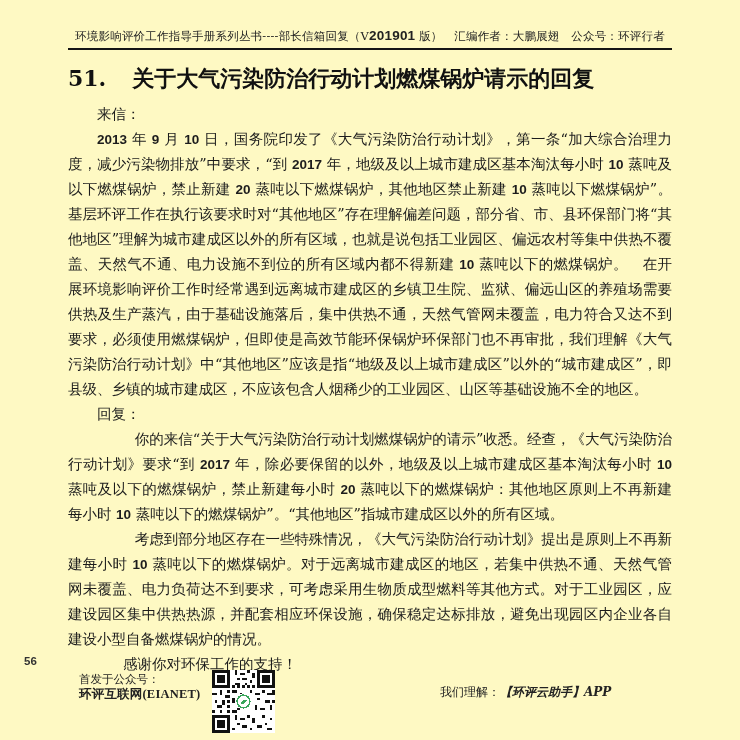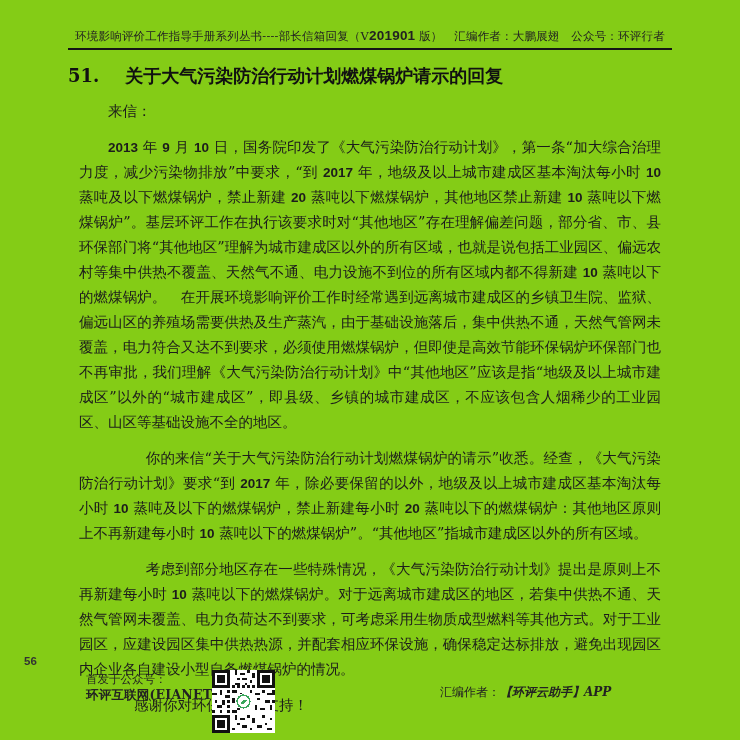--- a/index.html
+++ b/index.html
@@ -1,48 +1,48 @@
 <!DOCTYPE html>
 <html lang="zh"><head>
 <meta charset="utf-8">
 <style>
   html, body { margin:0; padding:0; }
   body {
     width:740px; height:740px; background:#ffffff; position:relative;
     font-family:"DejaVu Serif","Liberation Serif",serif;
     color:#1a1a1a; overflow:hidden;
   }
-  .page { position:absolute; inset:0; background:#84cc16; }
+  .page { position:absolute; inset:0; background:#fef9c3; }
 
   .header {
     margin:28px 68px 0 68px; text-align:center;
     font-size:11.5px; color:#222; letter-spacing:0.2px;
     border-bottom:2px solid #151515; padding-bottom:4px;
     white-space:nowrap;
   }
 
-  .title { margin:14px 68px 0 68px; font-size:18px; font-weight:bold; color:#111; }
+  .title { margin:14px 68px 0 68px; font-size:22px; font-weight:bold; color:#111; }
   .title .title-num { margin-right:26px; }
 
   .body-text { margin:8px 68px 0 68px; font-size:14.5px; line-height:25px; color:#1c1c1c; }
-  .body-text p { margin:11px; }
+  .body-text p { margin:0; }
   .just { text-align:justify; }
   .indent2  { text-indent:2em; }
   .indent45 { text-indent:4.6em; }
   .indent38 { text-indent:3.8em; }
 
   
   b { font-family:"Liberation Sans","DejaVu Sans",sans-serif; font-weight:700; font-size:13.5px; }
 
   .pagenum {
     position:absolute; top:655px; left:24px; right:0; text-align:left;
     font-family:"Liberation Sans","DejaVu Sans",sans-serif; font-weight:700;
     font-size:11.5px; color:#333;
   }
-  .footer-left { position:absolute; left:86px; top:672px; font-size:11.5px; line-height:15px; color:#222; }
+  .footer-left { position:absolute; left:79px; top:672px; font-size:11.5px; line-height:15px; color:#222;font-family:Liberation Serif, serif; }
   .footer-left .bold { font-weight:bold; font-size:12.5px; letter-spacing:0.2px; }
   .qr { position:absolute; left:212px; top:670px; width:63px; height:63px; }
   .footer-right { position:absolute; left:440px; top:684px; font-size:12px; color:#222; }
   .footer-right .bold { font-weight:bold;font-style:italic; }
 </style>
 </head>
 <body>
 
 <div class="page">
 
@@ -50,20 +50,21 @@
     <span>环境影响评价工作指导手册系列丛书----部长信箱回复（V<b>201901</b> 版）　汇编作者：大鹏展翅　公众号：环评行者</span>
   </div>
 
   <h1 class="title">
     <span class="title-num">51.</span><span class="title-text">关于大气污染防治行动计划燃煤锅炉请示的回复</span>
   </h1>
 
   <div class="body-text">
     <p class="indent2">来信：</p>
     <p class="indent2 just"><b>2013</b> 年 <b>9</b> 月 <b>10</b> 日，国务院印发了《大气污染防治行动计划》，第一条“加大综合治理力度，减少污染物排放”中要求，“到 <b>2017</b> 年，地级及以上城市建成区基本淘汰每小时 <b>10</b> 蒸吨及以下燃煤锅炉，禁止新建 <b>20</b> 蒸吨以下燃煤锅炉，其他地区禁止新建 <b>10</b> 蒸吨以下燃煤锅炉”。基层环评工作在执行该要求时对“其他地区”存在理解偏差问题，部分省、市、县环保部门将“其他地区”理解为城市建成区以外的所有区域，也就是说包括工业园区、偏远农村等集中供热不覆盖、天然气不通、电力设施不到位的所有区域内都不得新建 <b>10</b> 蒸吨以下的燃煤锅炉。　在开展环境影响评价工作时经常遇到远离城市建成区的乡镇卫生院、监狱、偏远山区的养殖场需要供热及生产蒸汽，由于基础设施落后，集中供热不通，天然气管网未覆盖，电力符合又达不到要求，必须使用燃煤锅炉，但即使是高效节能环保锅炉环保部门也不再审批，我们理解《大气污染防治行动计划》中“其他地区”应该是指“地级及以上城市建成区”以外的“城市建成区”，即县级、乡镇的城市建成区，不应该包含人烟稀少的工业园区、山区等基础设施不全的地区。</p>
+    <p class="indent2">回复：</p>
     <p class="indent45 just">你的来信“关于大气污染防治行动计划燃煤锅炉的请示”收悉。经查，《大气污染防治行动计划》要求“到 <b>2017</b> 年，除必要保留的以外，地级及以上城市建成区基本淘汰每小时 <b>10</b> 蒸吨及以下的燃煤锅炉，禁止新建每小时 <b>20</b> 蒸吨以下的燃煤锅炉：其他地区原则上不再新建每小时 <b>10</b> 蒸吨以下的燃煤锅炉”。“其他地区”指城市建成区以外的所有区域。</p>
     <p class="indent45 just">考虑到部分地区存在一些特殊情况，《大气污染防治行动计划》提出是原则上不再新建每小时 <b>10</b> 蒸吨以下的燃煤锅炉。对于远离城市建成区的地区，若集中供热不通、天然气管网未覆盖、电力负荷达不到要求，可考虑采用生物质成型燃料等其他方式。对于工业园区，应建设园区集中供热热源，并配套相应环保设施，确保稳定达标排放，避免出现园区内企业各自建设小型自备燃煤锅炉的情况。</p>
     <p class="indent38">感谢你对环保工作的支持！</p>
   </div>
 
   <div class="pagenum">56</div>
 
   <div class="footer-left">
     <div>首发于公众号：</div>
     <div class="bold">环评互联网(EIANET)</div>
@@ -141,16 +142,16 @@
         <rect x="22" y="23" width="2" height="1"></rect>
         <rect x="8" y="23" width="1" height="1"></rect>
     </g>
 
     <circle cx="12.5" cy="12.5" r="3.1" fill="#fff"></circle>
     <circle cx="12.5" cy="12.5" r="2.5" fill="none" stroke="#3aa65c" stroke-width="0.7"></circle>
     <path d="M11.2 13.2 q1.3 -1.8 2.7 -1.4 q-1.2 2.2 -2.7 1.4" fill="#3aa65c"></path>
   </svg>
 
   <div class="footer-right">
-    <span>汇编作者：</span><span class="bold">【环评云助手】APP</span>
+    <span>我们理解：</span><span class="bold">【环评云助手】APP</span>
   </div>
 
 </div>
 
 </body></html>

